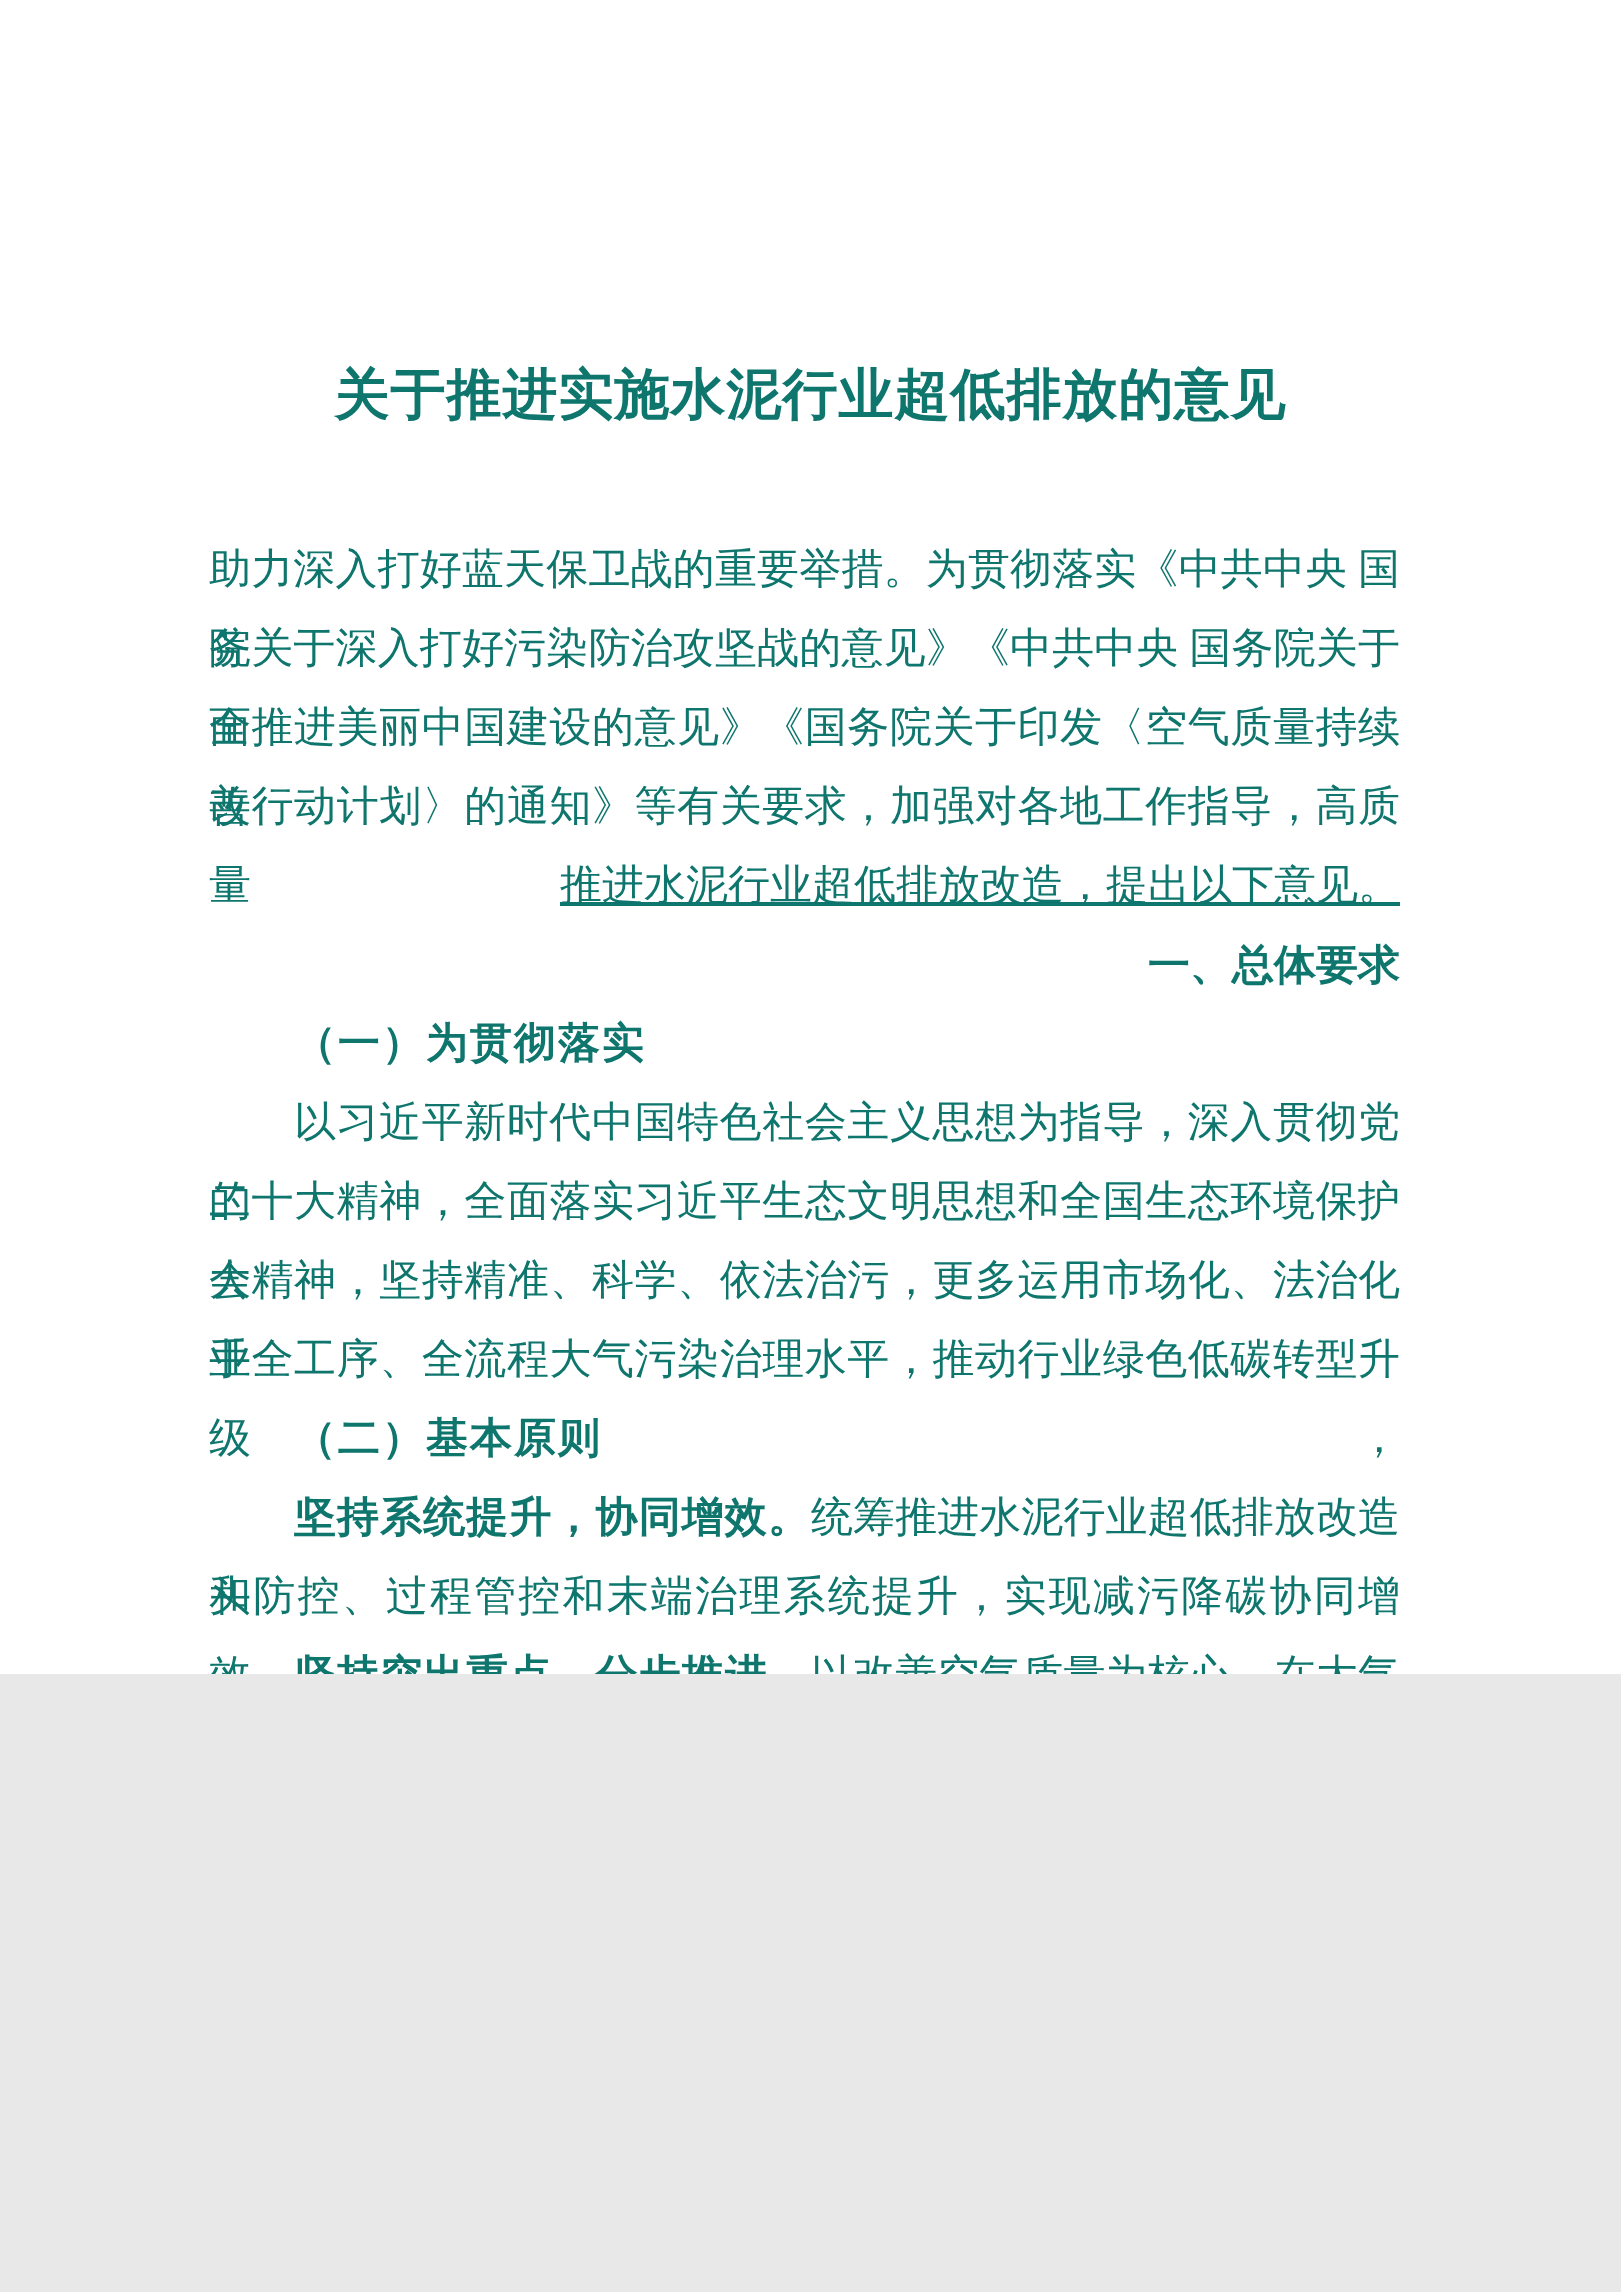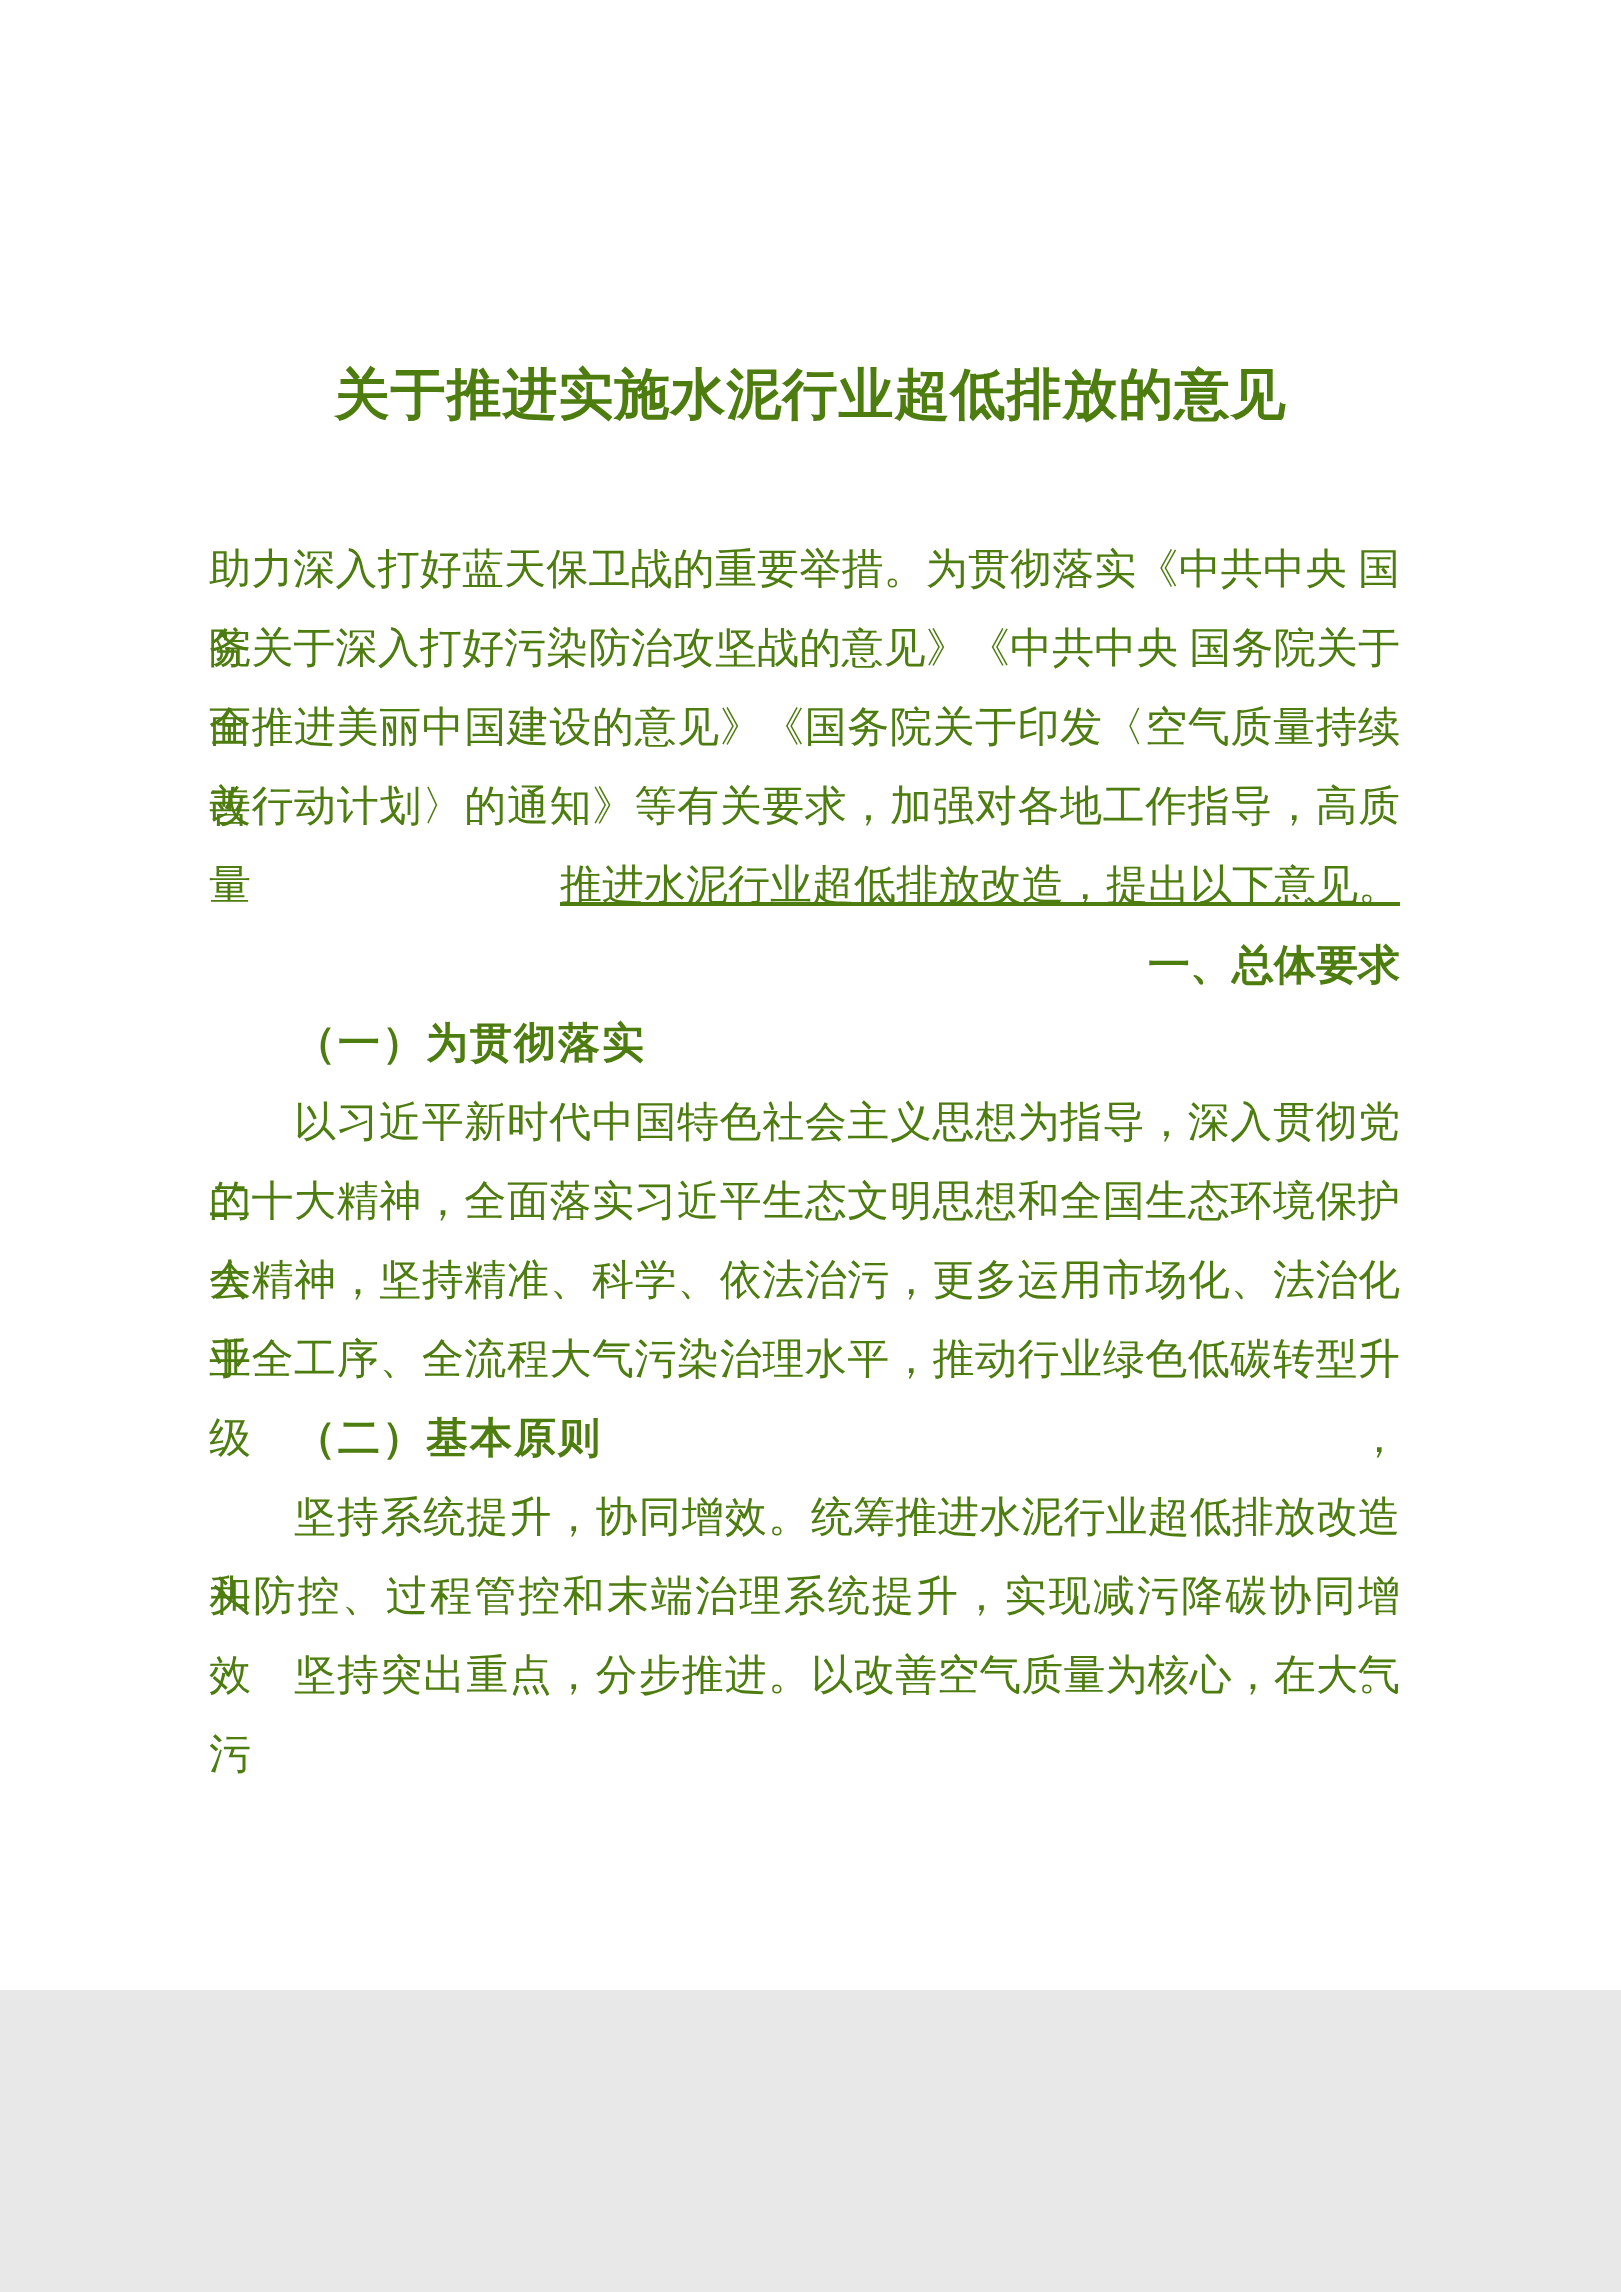--- a/index.html
+++ b/index.html
@@ -3,24 +3,24 @@
 <meta charset="utf-8">
 <style>
   html, body {
     margin: 0;
     padding: 0;
     background: #e8e8e8;
   }
   .page {
     position: relative;
     width: 1621px;
-    height: 1990px;
+    height: 1674px;
     margin: 0 auto;
     background: #ffffff;
-    color: #4d7c0f;
+    color: #0f766e;
     overflow: hidden;
   }
   .doc-title {
     position: absolute;
     top: 359px;
     left: 0;
     width: 100%;
     margin: 0;
     text-align: center;
     font-family: "Liberation Sans", "DejaVu Sans", sans-serif;
@@ -62,21 +62,21 @@
     text-align: right;
   }
   .line.h2 {
     font-family: "Liberation Serif", "DejaVu Serif", serif;
     font-weight: bold;
     padding-left: 85px;
     text-align: left;
     letter-spacing: 2px;
   }
   .lead {
-    font-weight: normal;
+    font-weight: bold;
     letter-spacing: 1px;
   }
   .page-number {
     position: absolute;
     top: 2041px;
     right: 210px;
     display: flex;
     align-items: center;
     gap: 17.6px;
     font-family: "Liberation Serif", "DejaVu Serif", serif;

